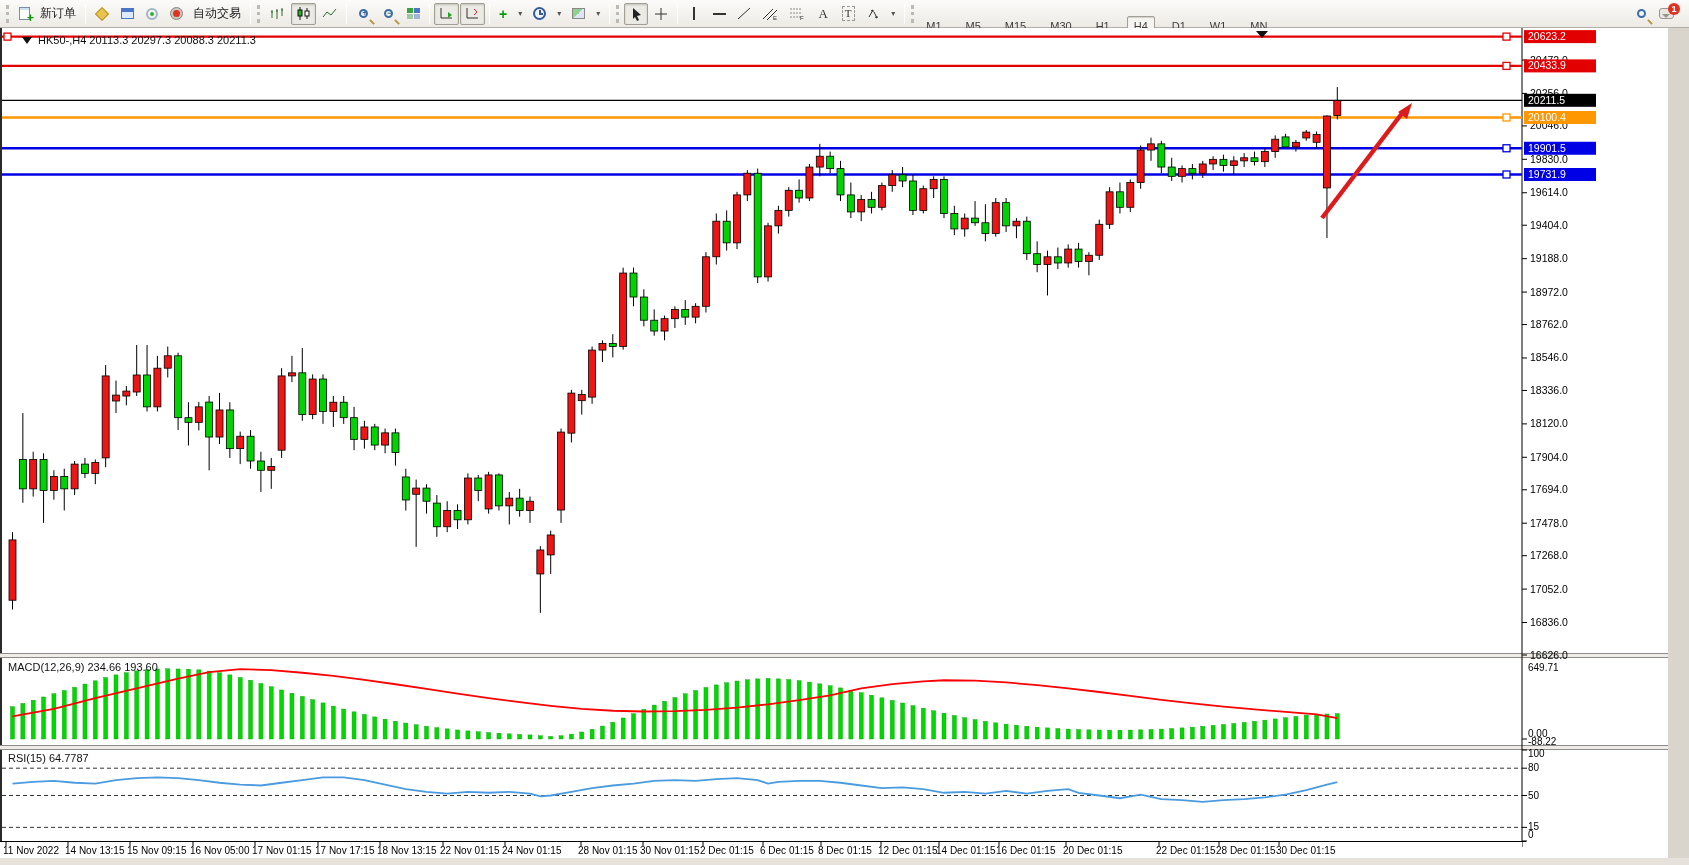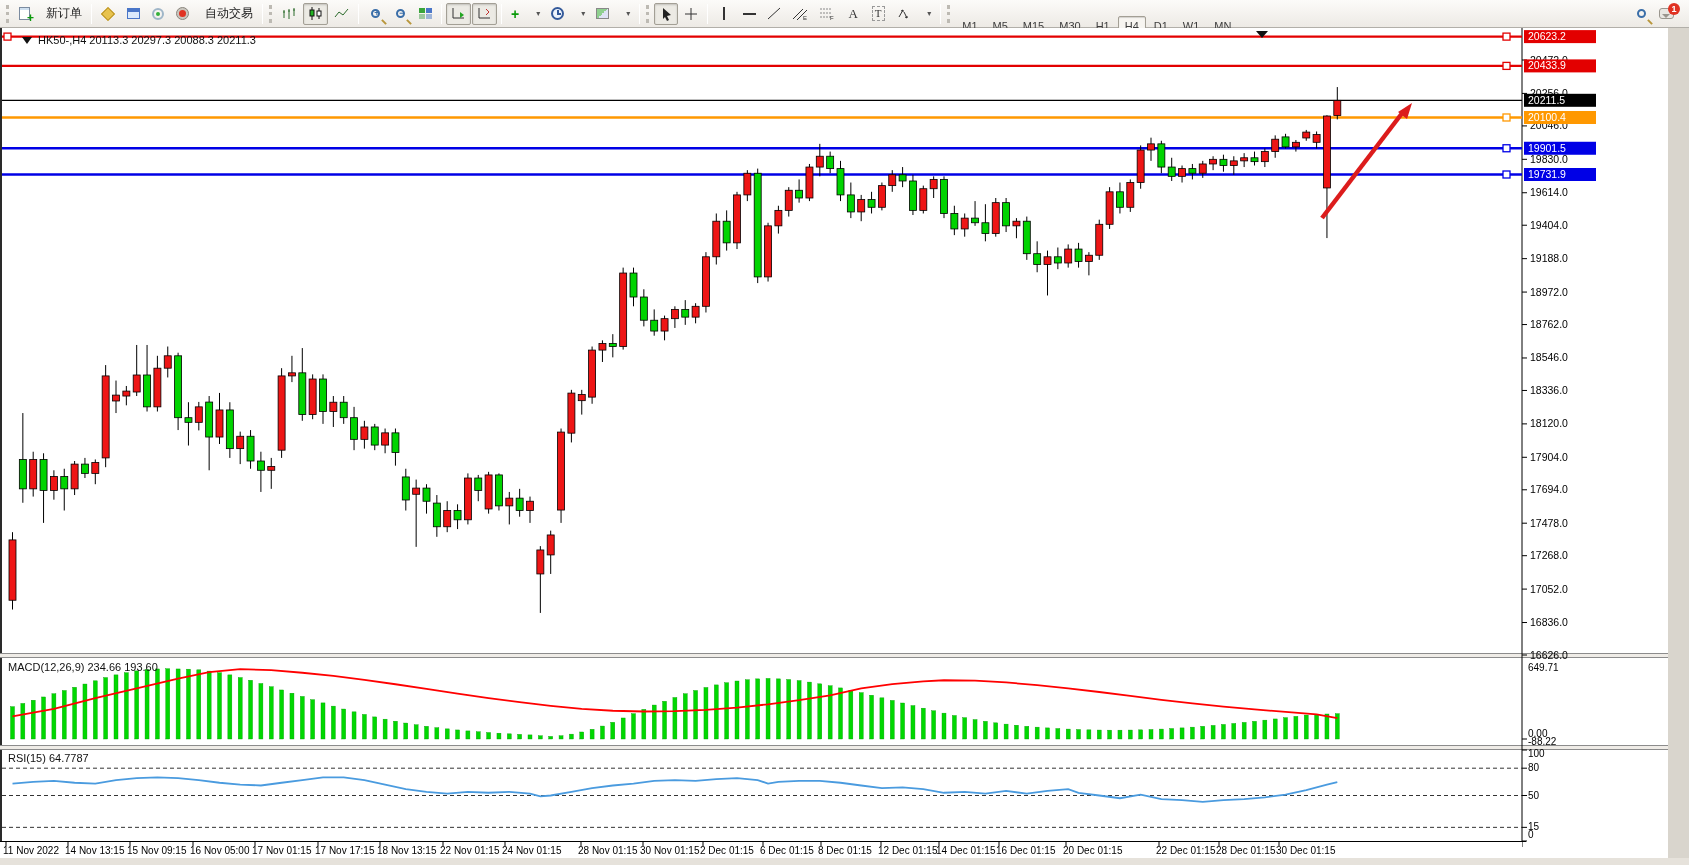--- a/index.html
+++ b/index.html
@@ -4,27 +4,27 @@
 <style>
   html,body{margin:0;padding:0;background:#fff;}
   *{box-sizing:border-box;}
   .stage{position:relative;width:1689px;height:865px;background:#fff;overflow:hidden;
          font-family:"Liberation Sans",sans-serif;}
   
   .toolbar{position:absolute;left:0;top:0;width:1689px;height:28px;
            background:linear-gradient(#fcfbf9,#edeae5);border-bottom:1px solid #b2afa9;
            display:flex;align-items:center;padding:0 4px;gap:1px;font-size:11px;color:#222;}
   .tbtn{height:22px;min-width:24px;display:inline-flex;align-items:center;justify-content:center;
-        gap:16px;padding:0 4px;border:1px solid transparent;border-radius:2px;cursor:default;}
+        gap:10px;padding:0 4px;border:1px solid transparent;border-radius:2px;cursor:default;}
   .tbtn.pressed{background:#eceae4;border:1px solid #a39f95;box-shadow:inset 0 1px 2px rgba(0,0,0,.18);}
   .sep{width:1px;height:20px;background:#c3c0ba;border-right:1px solid #fff;margin:0 3px;}
   .grip{width:5px;height:18px;border-left:3px dotted #bdbab3;margin:0 2px;}
   .caret{font-size:8px;color:#555;margin-left:1px;}
   .lbl{font-size:12px;color:#1a1a1a;}
-  .tf-group{display:flex;gap:1px;margin-top:25px;}
+  .tf-group{display:flex;gap:10px;margin-top:25px;}
   .tfbtn{height:20px;line-height:18px;padding:0 6px;border:1px solid transparent;color:#3c3c3c;
          font-size:11px;border-radius:2px;}
   .tfbtn.pressed{background:#f7f5f1;border-color:#a39f95;box-shadow:inset 0 1px 1px rgba(0,0,0,.15);}
   .spacer{flex:1;}
   
   .ic{display:inline-block;position:relative;}
   .ic-doc{width:11px;height:13px;background:#fff;border:1px solid #7b8ba0;box-shadow:inset 0 2px 0 #cfe0f0;}
   .ic-doc::after{content:"+";position:absolute;right:-5px;bottom:-6px;color:#0c9a0c;font-weight:bold;font-size:12px;}
   .ic-diamond{width:10px;height:10px;background:#e8c34e;border:1px solid #b89020;transform:rotate(45deg);}
   .ic-win{width:13px;height:11px;background:#dceafc;border:1px solid #4a76c8;box-shadow:inset 0 3px 0 #4a76c8;}

